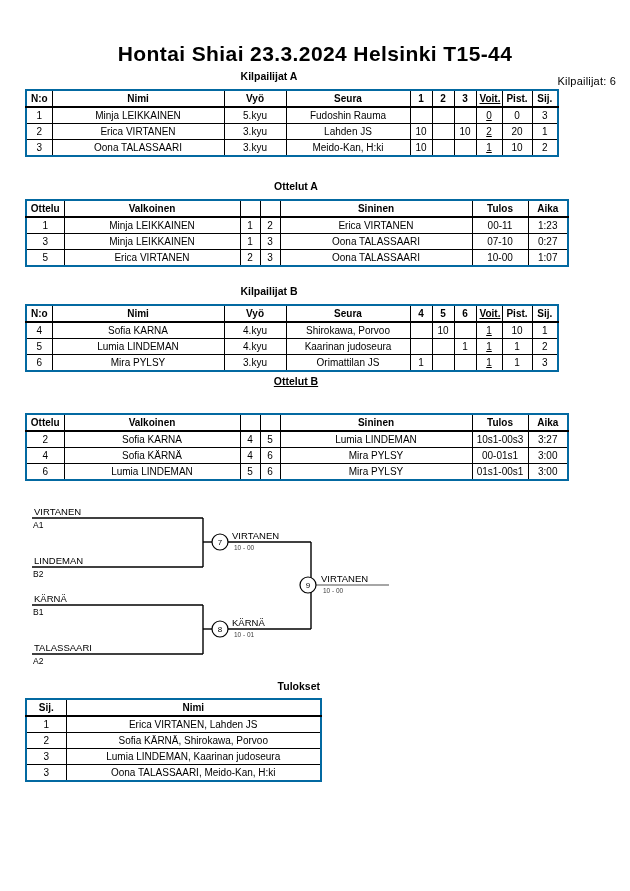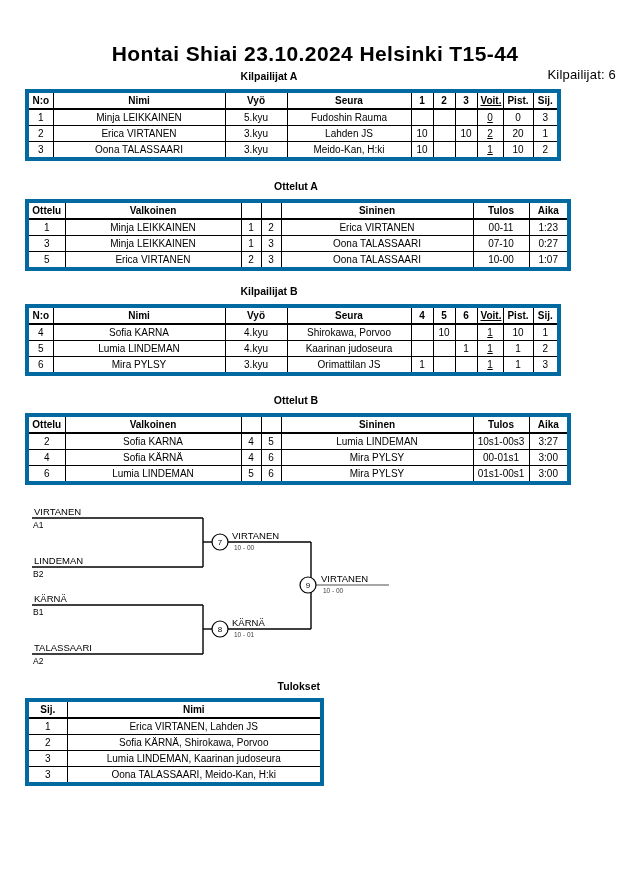--- a/index.html
+++ b/index.html
@@ -22,23 +22,23 @@
     top: 42px;
     left: 0;
     width: 630px;
     text-align: center;
     font-size: 21px;
     font-weight: bold;
     letter-spacing: 0.4px;
   }
   .competitor-count {
     position: absolute;
-    top: 67px;
+    top: 75px;
     right: 14px;
-    font-size: 13px;
+    font-size: 11px;
     letter-spacing: 0.2px;
     margin-left: 26px;
   }
 
   
   .caption {
     position: absolute;
     font-size: 10.5px;
     font-weight: bold;
     text-align: center;
@@ -59,21 +59,21 @@
     line-height: 15px;
     overflow: hidden;
     white-space: nowrap;
   }
   table.grid th {
     font-weight: bold;
     text-align: center;
   }
   
   table.grid {
-    border: 4px solid #0369a1;
+    border: 2px solid #0369a1;
   }
   .tl { text-align: center; }
   .tc { text-align: center; }
 
   
   td.sep-left, th.sep-left { border-left: 2px solid #000; text-decoration: underline; }
   
   table.grid thead th { border-bottom: 2px solid #000; }
 
   
@@ -103,21 +103,21 @@
   .bk-num {
     font-family: "Liberation Sans", sans-serif;
     font-size: 8px;
     fill: #000;
     text-anchor: middle;
   }
 </style>
 </head>
 <body>
 
-<div class="doc-title">Hontai Shiai  23.10.2024  Helsinki   T15-44</div>
+<div class="doc-title">Hontai Shiai  23.3.2024  Helsinki   T15-44</div>
 <div class="competitor-count">Kilpailijat: 6</div>
 
 <div class="caption" style="top:70px; left:25px; width:488px;">Kilpailijat A</div>
 
 <table class="grid" id="pool-a" style="top:89px; left:25px; width:488px;">
   <colgroup>
     <col style="width:26px">
       <col style="width:172px">
       <col style="width:62px">
       <col style="width:124px">
@@ -298,21 +298,21 @@
       <td class="tc">1</td>
       <td class="tc"></td>
       <td class="tc"></td>
       <td class="tc sep-left">1</td>
       <td class="tc">1</td>
       <td class="tc">3</td>
     </tr>
   </tbody>
 </table>
 
-<div class="caption" style="top:394px; left:25px; width:542px;">Ottelut B</div>
+<div class="caption" style="top:375px; left:25px; width:542px;text-decoration:underline;">Ottelut B</div>
 
 <table class="grid" id="matches-b" style="top:413px; left:25px; width:542px;">
   <colgroup>
     <col style="width:38px">
       <col style="width:176px">
     <col style="width:20px">
       <col style="width:20px">
     <col style="width:192px">
       <col style="width:56px">
       <col style="width:40px">

